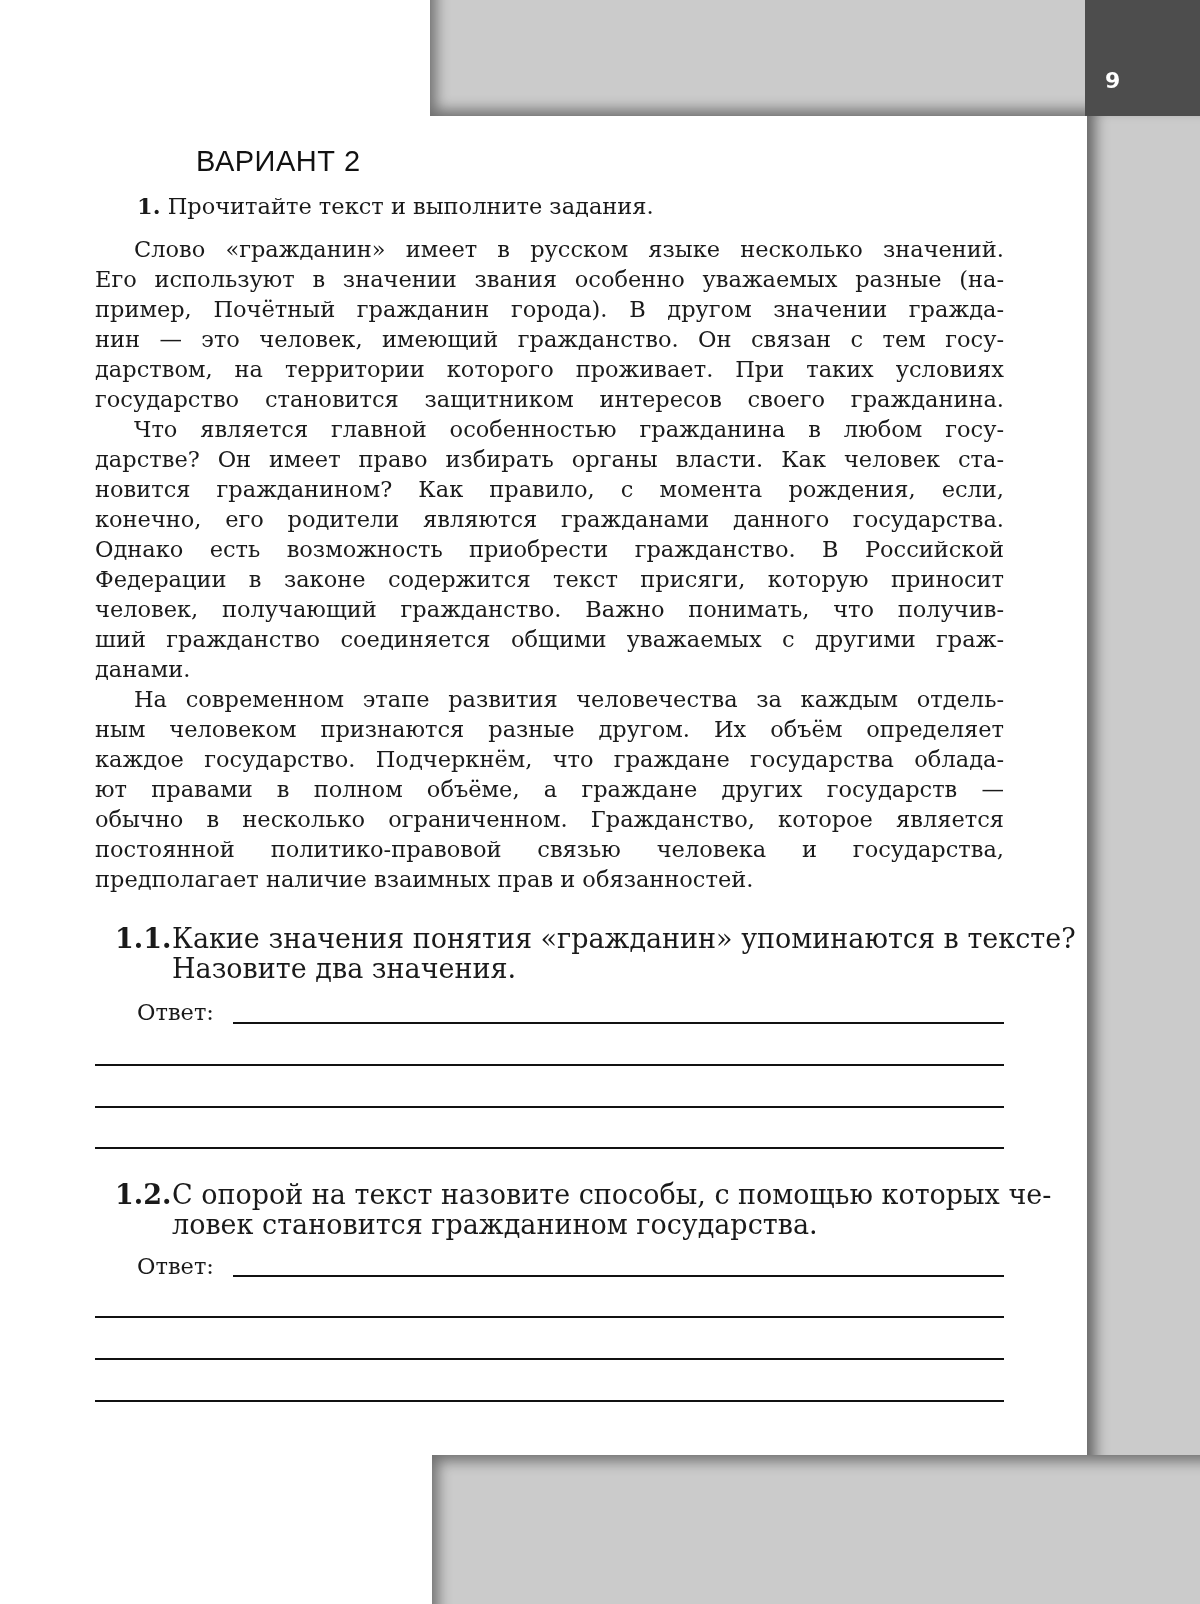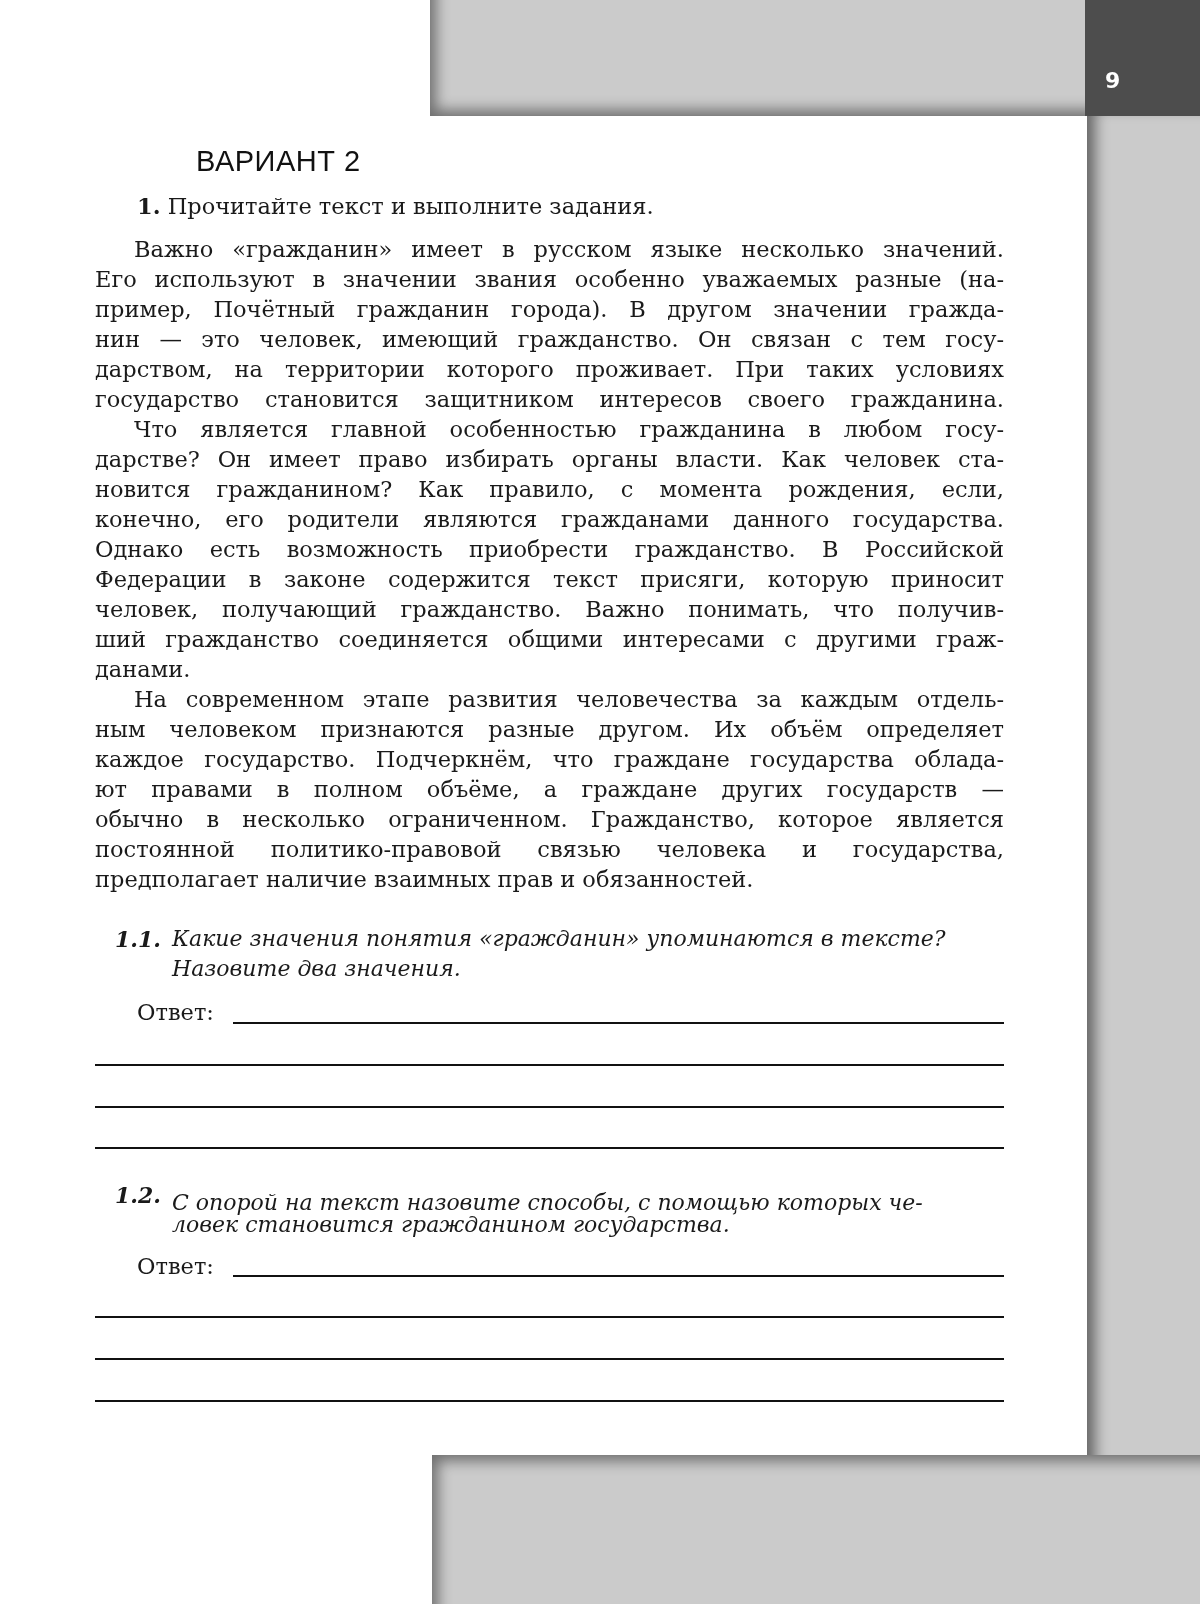--- a/index.html
+++ b/index.html
@@ -38,21 +38,21 @@
   }
   .line {
     position: absolute; left: 95px; width: 909px; height: 30px;
     font-size: 22.5px; line-height: 30px; white-space: nowrap;
     text-align: justify; text-align-last: justify;
   }
   .line.indent { left: 134px; width: 870px; }
   .line.last { text-align-last: left; }
   .qnum { font-weight: bold; }
   .task1 { position: absolute; left: 137px; top: 191px; font-size: 22.5px; line-height: 30px; white-space: nowrap; }
-  .sub { position: absolute; font-size: 22px; line-height: 30px; white-space: nowrap; font-style: italic; }
+  .sub { position: absolute; font-size: 27px; line-height: 30px; white-space: nowrap; }
   .sub .n { position: absolute; left: 0; font-weight: bold; }
   .sub .t { position: absolute; left: 57px; }
   .answer-label { position: absolute; left: 137px; font-size: 22.5px; line-height: 30px; }
   .rule { position: absolute; height: 0; border-top: 2px solid #111; }
 </style>
 </head>
 <body>
 
 <div class="gray band-top"></div>
 <div class="gray col-right"></div>
@@ -62,34 +62,34 @@
 </div>
 
 <div class="heading">ВАРИАНТ 2</div>
 
 <div class="task1">
   <span class="qnum">1.</span>
   <span>Прочитайте текст и выполните задания.</span>
 </div>
 
 <div>
-  <div class="line indent" style="top:234px">Важно «гражданин» имеет в русском языке несколько значений.</div>
+  <div class="line indent" style="top:234px">Слово «гражданин» имеет в русском языке несколько значений.</div>
   <div class="line" style="top:264px">Его используют в значении звания особенно уважаемых разные (на-</div>
   <div class="line" style="top:294px">пример, Почётный гражданин города). В другом значении гражда-</div>
   <div class="line" style="top:324px">нин — это человек, имеющий гражданство. Он связан с тем госу-</div>
   <div class="line" style="top:354px">дарством, на территории которого проживает. При таких условиях</div>
   <div class="line" style="top:384px">государство становится защитником интересов своего гражданина.</div>
   <div class="line indent" style="top:414px">Что является главной особенностью гражданина в любом госу-</div>
   <div class="line" style="top:444px">дарстве? Он имеет право избирать органы власти. Как человек ста-</div>
   <div class="line" style="top:474px">новится гражданином? Как правило, с момента рождения, если,</div>
   <div class="line" style="top:504px">конечно, его родители являются гражданами данного государства.</div>
   <div class="line" style="top:534px">Однако есть возможность приобрести гражданство. В Российской</div>
   <div class="line" style="top:564px">Федерации в законе содержится текст присяги, которую приносит</div>
   <div class="line" style="top:594px">человек, получающий гражданство. Важно понимать, что получив-</div>
-  <div class="line" style="top:624px">ший гражданство соединяется общими интересами с другими граж-</div>
+  <div class="line" style="top:624px">ший гражданство соединяется общими уважаемых с другими граж-</div>
   <div class="line last" style="top:654px">данами.</div>
   <div class="line indent" style="top:684px">На современном этапе развития человечества за каждым отдель-</div>
   <div class="line" style="top:714px">ным человеком признаются разные другом. Их объём определяет</div>
   <div class="line" style="top:744px">каждое государство. Подчеркнём, что граждане государства облада-</div>
   <div class="line" style="top:774px">ют правами в полном объёме, а граждане других государств —</div>
   <div class="line" style="top:804px">обычно в несколько ограниченном. Гражданство, которое является</div>
   <div class="line" style="top:834px">постоянной политико-правовой связью человека и государства,</div>
   <div class="line last" style="top:864px">предполагает наличие взаимных прав и обязанностей.</div>
 </div>
 
@@ -102,21 +102,21 @@
   <div class="answer-label" style="top:997px">Ответ:</div>
   <div class="rule" style="left:233px; top:1022px; width:771px;"></div>
   <div class="rule" style="left:95px; top:1064px; width:909px;"></div>
   <div class="rule" style="left:95px; top:1106px; width:909px;"></div>
   <div class="rule" style="left:95px; top:1147px; width:909px;"></div>
 </div>
 
 <div>
   <div class="sub" style="left:115px; top:1180px; width:889px; height:60px;">
     <span class="n">1.2.</span>
-    <span class="t" style="top:8px">С опорой на текст назовите способы, с помощью которых че-</span>
+    <span class="t" style="top:0">С опорой на текст назовите способы, с помощью которых че-</span>
     <span class="t" style="top:30px">ловек становится гражданином государства.</span>
   </div>
   <div class="answer-label" style="top:1251px">Ответ:</div>
   <div class="rule" style="left:233px; top:1275px; width:771px;"></div>
   <div class="rule" style="left:95px; top:1316px; width:909px;"></div>
   <div class="rule" style="left:95px; top:1358px; width:909px;"></div>
   <div class="rule" style="left:95px; top:1400px; width:909px;"></div>
 </div>
 
 </body></html>

